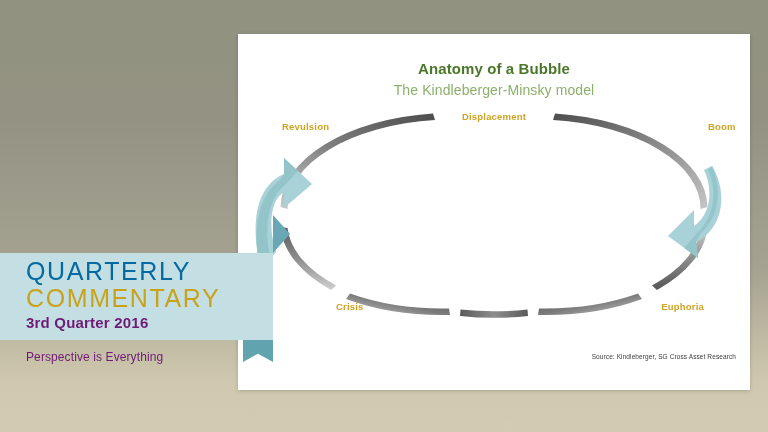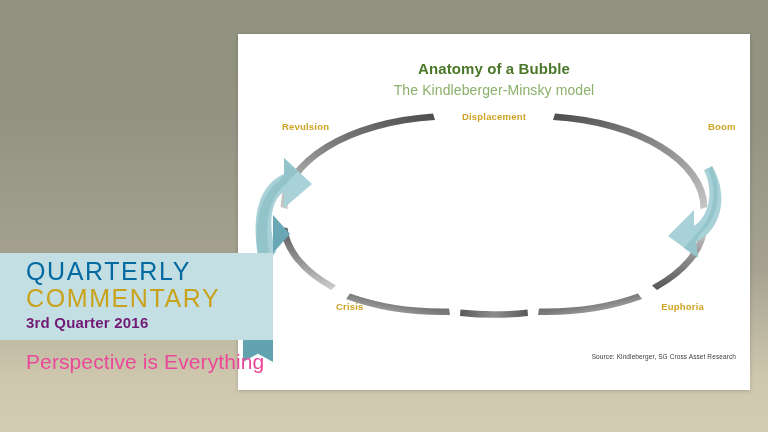--- a/index.html
+++ b/index.html
@@ -59,21 +59,21 @@
   #banner-title-line2{
     position:absolute;left:26px;top:286px;
     font-size:25px;color:#c9a21c;letter-spacing:1.6px;line-height:1;
   }
   #banner-subtitle{
     position:absolute;left:26px;top:314px;
     font-size:15px;font-weight:bold;color:#701a75;letter-spacing:.2px;
   }
   #tagline{
     position:absolute;left:26px;top:350px;
-    font-size:21px;color:#ec4899;letter-spacing:.1px;
+    font-size:12px;color:#701a75;letter-spacing:.1px;
   }
   
   #arrow-left-svg{position:absolute;left:250px;top:152px;width:72px;height:112px;}
   #arrow-right-svg{position:absolute;left:666px;top:162px;width:62px;height:102px;}
 </style>
 </head>
 <body>
 
 <div id="slide-card">
 

